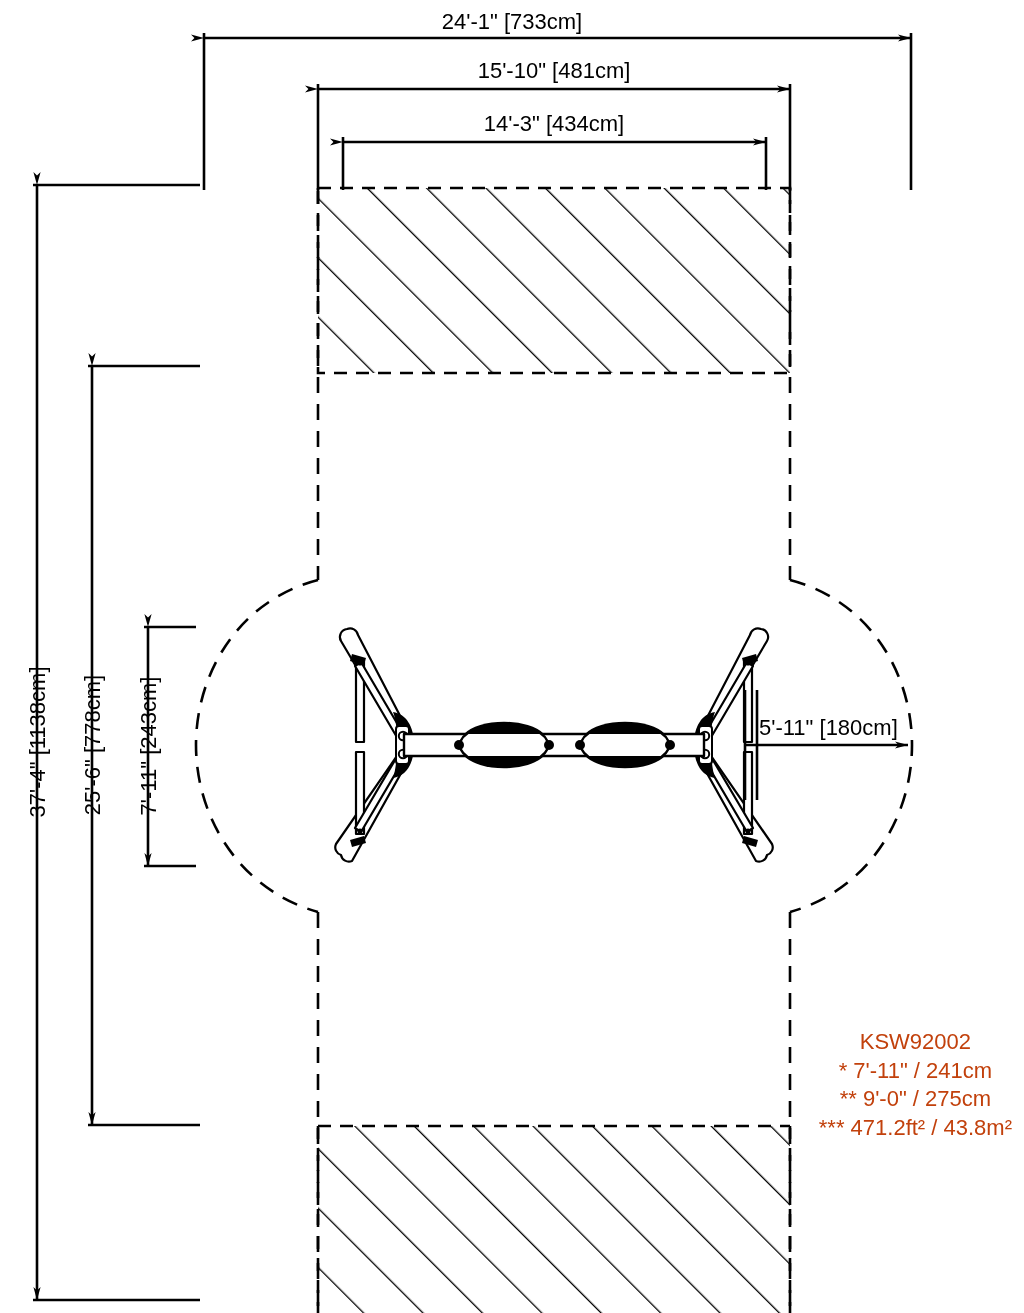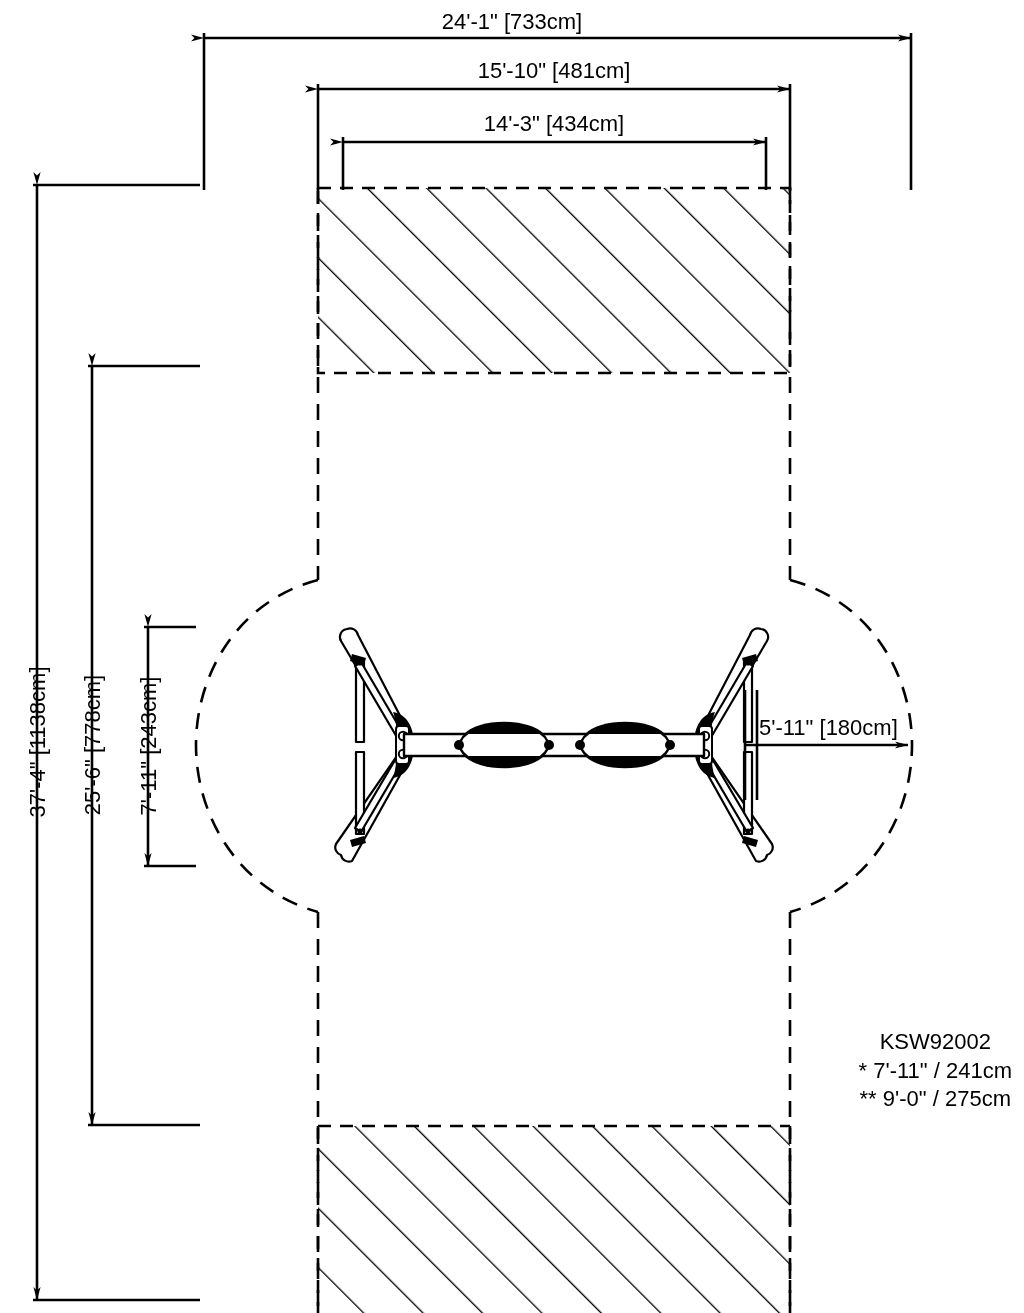--- a/index.html
+++ b/index.html
@@ -12,21 +12,21 @@
     font-family:"Liberation Sans",sans-serif;
     color:#000;
     white-space:nowrap;
     line-height:1;
   }
   .vlabel{transform-origin:0 0;}
   .specblock{
     position:absolute;
     text-align:center;
     font-family:"Liberation Sans",sans-serif;
-    color:#000000;
+    color:#c2410c;
     line-height:1.30;
     white-space:nowrap;
   }
   .specblock div{display:block;}
 </style>
 </head>
 <body>
 
 <div id="sheet">
 
@@ -216,15 +216,16 @@
   <div class="dimlabel vlabel" style="left:82px;top:745px;transform:rotate(-90deg) translateX(-50%);font-size:22px;">25'-6" [778cm]</div>
 
   <div class="dimlabel vlabel" style="left:138px;top:746px;transform:rotate(-90deg) translateX(-50%);font-size:22px;">7'-11" [243cm]</div>
 
   <div class="dimlabel" style="left:759px;top:717px;font-size:22px;">5'-11" [180cm]</div>
 
   <div class="specblock" style="left:1012px;top:1028px;transform:translateX(-100%);font-size:22px;">
     <div>KSW92002</div>
     <div>* 7'-11" / 241cm</div>
     <div>** 9'-0" / 275cm</div>
+    <div>*** 471.2ft² / 43.8m²</div>
   </div>
 
 </div>
 
 </body></html>

